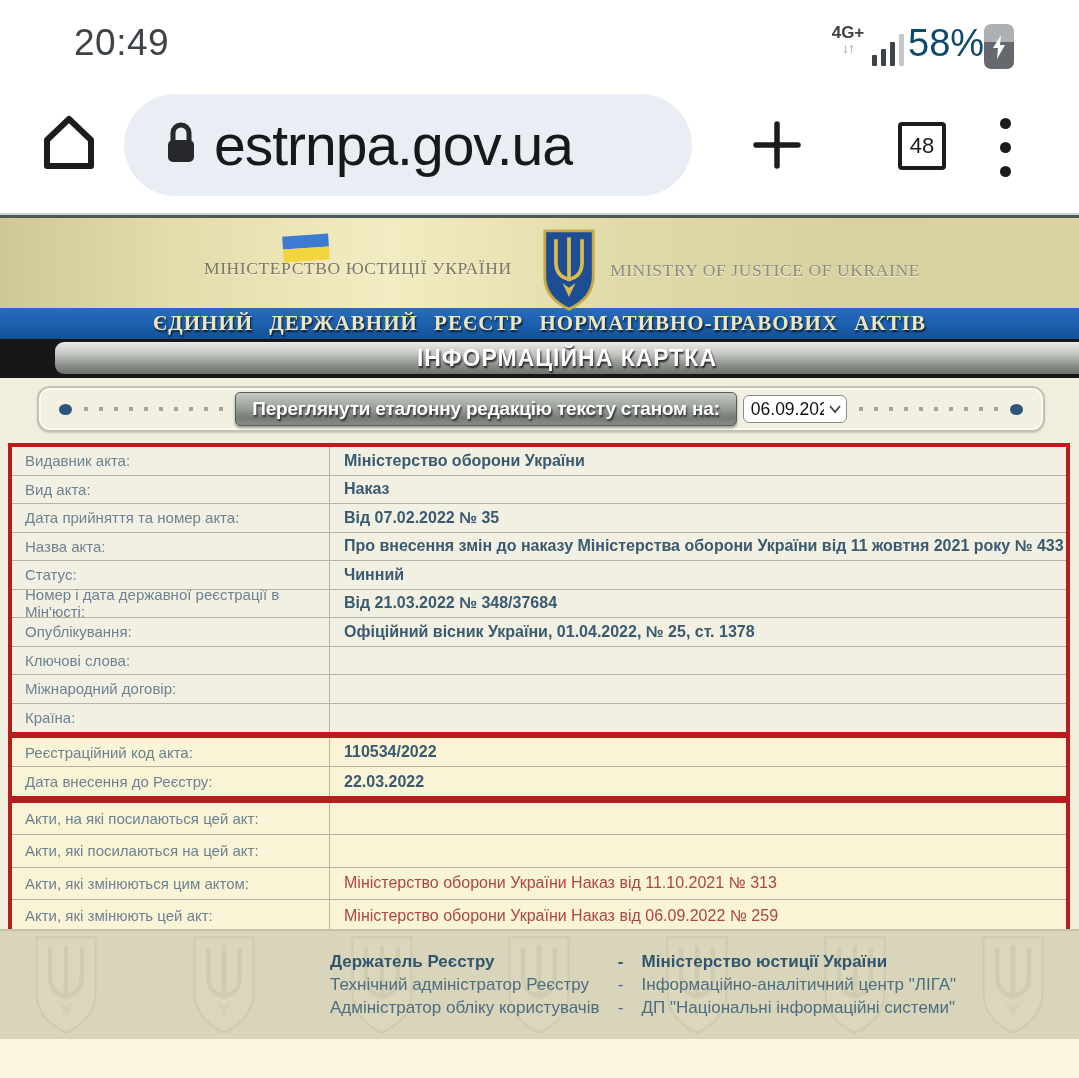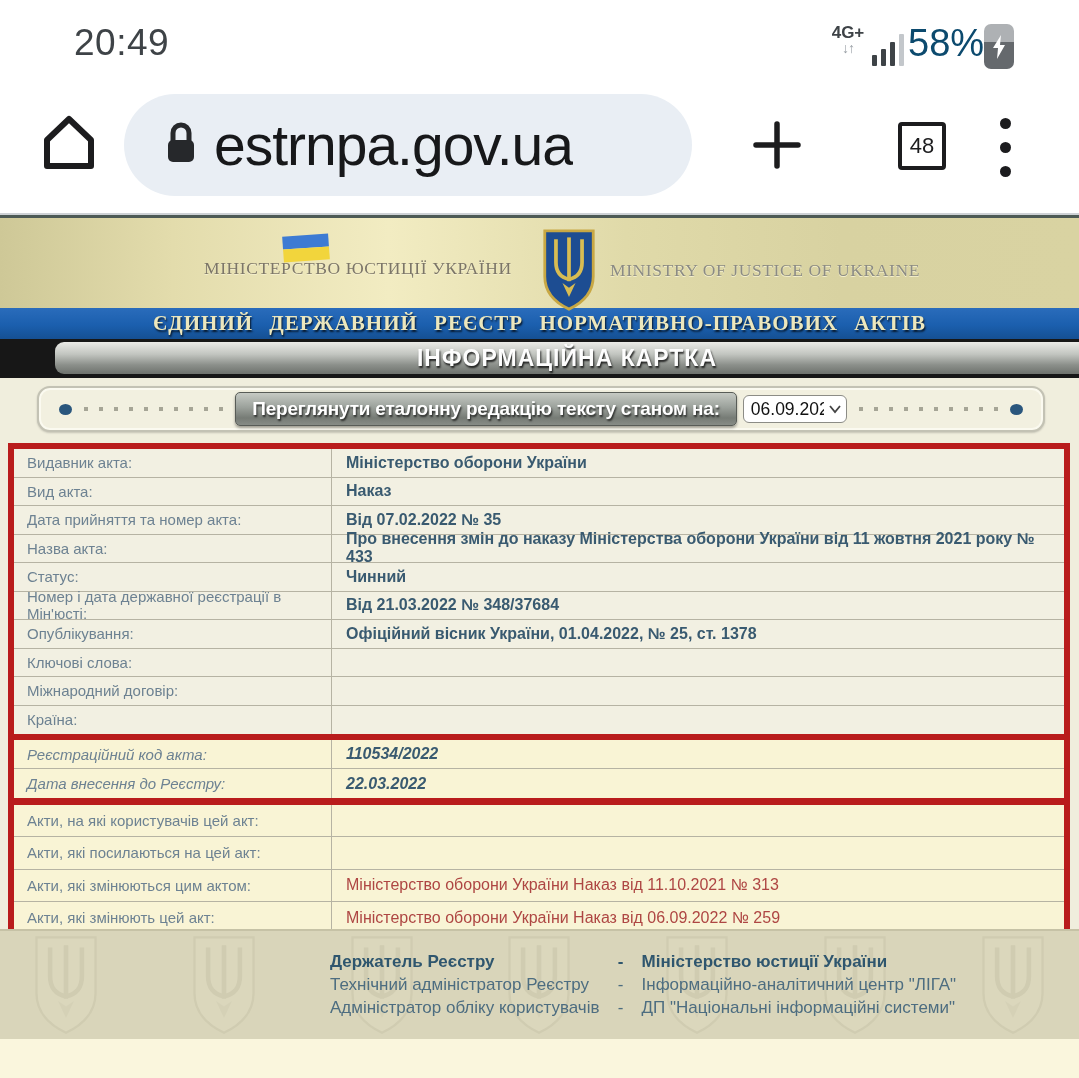--- a/index.html
+++ b/index.html
@@ -73,34 +73,34 @@
             background:linear-gradient(#c6cac4,#9ba19b 45%,#767b75 78%,#878c86);
             color:#fff;font-size:19px;font-weight:bold;letter-spacing:-.2px;
             text-shadow:1px 2px 2px rgba(0,0,0,.7);box-shadow:0 2px 3px rgba(0,0,0,.35);
             display:flex;align-items:center;white-space:nowrap;cursor:pointer;}
   .sel-wrap{position:relative;flex:0 0 auto;margin-left:6px;}
   .date-select{appearance:none;-webkit-appearance:none;width:104px;height:28px;border:1px solid #8c8c86;border-radius:6px;
                background:#fff;font-size:17.5px;color:#111;padding:0 22px 0 7px;font-family:"Liberation Sans",sans-serif;}
   .sel-caret{position:absolute;right:5px;top:7px;pointer-events:none;}
 
   
-  .tbl{position:absolute;left:8px;right:9px;border:6px solid #b91c1c;box-sizing:border-box;}
+  .tbl{position:absolute;left:8px;right:9px;border:4px solid #b91c1c;box-sizing:border-box;}
   .tbl-cream{background:#f2f0e2;}
   .tbl-yellow{background:#f9f4d5;}
   .trow{display:flex;border-bottom:1px solid #b6b3a3;box-sizing:border-box;}
   .trow:last-child{border-bottom:none;}
   .tcell{display:flex;align-items:center;box-sizing:border-box;}
   .tlabel{width:318px;flex:0 0 auto;border-right:1px solid #b6b3a3;padding-left:13px;
           font-size:15px;color:#6d8292;}
   .tvalue{flex:1 1 auto;padding-left:14px;font-size:16px;font-weight:bold;color:#395a70;}
   .tlink{font-weight:normal;color:#ae4643;cursor:pointer;}
   #tbl-main .trow{height:28.5px;}
   #tbl-registry .trow{height:29px;}
   #tbl-links .trow{height:32.25px;}
-  #tbl-main{top:65px;} #tbl-registry{top:356px;font-style:italic;} #tbl-links{top:421px;}
+  #tbl-main{top:65px;} #tbl-registry{top:356px;} #tbl-links{top:421px;}
 
   
   .site-footer{position:absolute;left:0;right:0;top:551px;height:110px;background:#d9d5ba;
                border-top:2px solid #c6c2a6;box-sizing:border-box;overflow:hidden;}
   .wmarks{position:absolute;inset:0;display:flex;justify-content:space-between;padding:4px 14px;opacity:.55;}
   .footer-text{position:absolute;left:330px;top:20px;display:grid;
                grid-template-columns:max-content 18px max-content;column-gap:12px;row-gap:1px;
                font-size:17px;line-height:22px;color:#4d6d80;}
   .footer-text .fb{font-weight:bold;color:#2f566e;}
   .fsep{text-align:center;}
@@ -266,21 +266,21 @@
             <div class="tcell tlabel">Реєстраційний код акта:</div>
             <div class="tcell tvalue">110534/2022</div>
           </div>
           <div class="trow">
             <div class="tcell tlabel">Дата внесення до Реєстру:</div>
             <div class="tcell tvalue">22.03.2022</div>
           </div>
         </div>
       <div id="tbl-links" class="tbl tbl-yellow">
           <div class="trow">
-            <div class="tcell tlabel">Акти, на які користувачів цей акт:</div>
+            <div class="tcell tlabel">Акти, на які посилаються цей акт:</div>
             <div class="tcell tvalue"></div>
           </div>
           <div class="trow">
             <div class="tcell tlabel">Акти, які посилаються на цей акт:</div>
             <div class="tcell tvalue"></div>
           </div>
           <div class="trow">
             <div class="tcell tlabel">Акти, які змінюються цим актом:</div>
             <div class="tcell tvalue tlink">Міністерство оборони України Наказ від 11.10.2021 № 313</div>
           </div>

